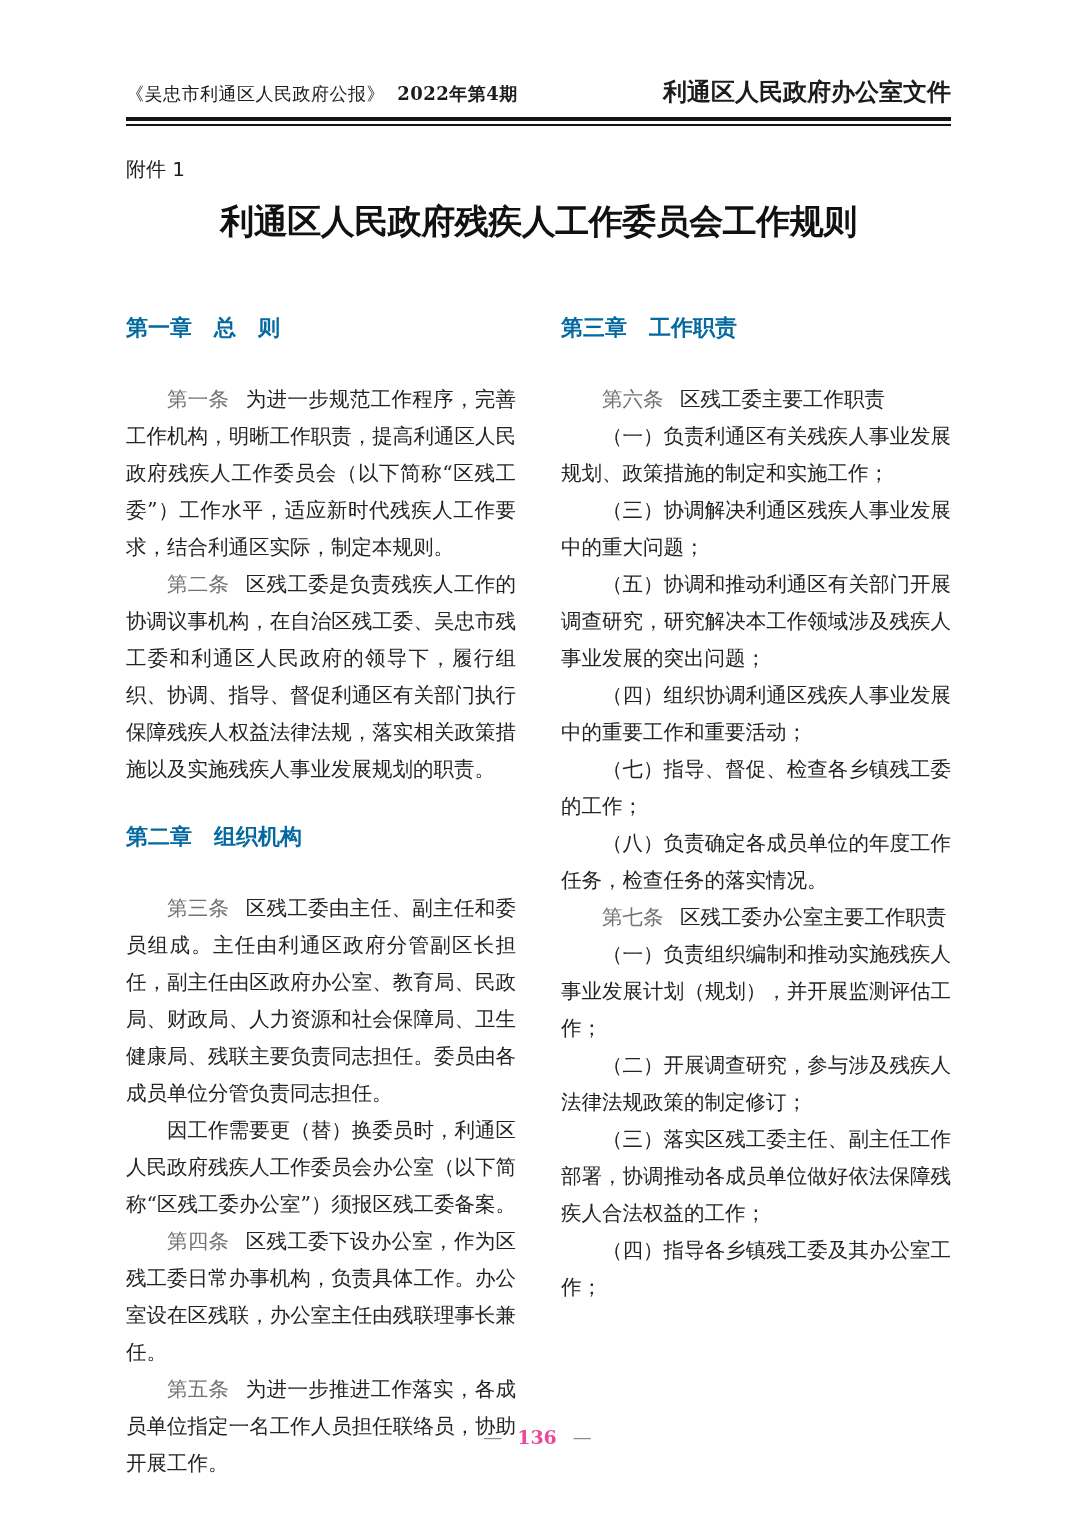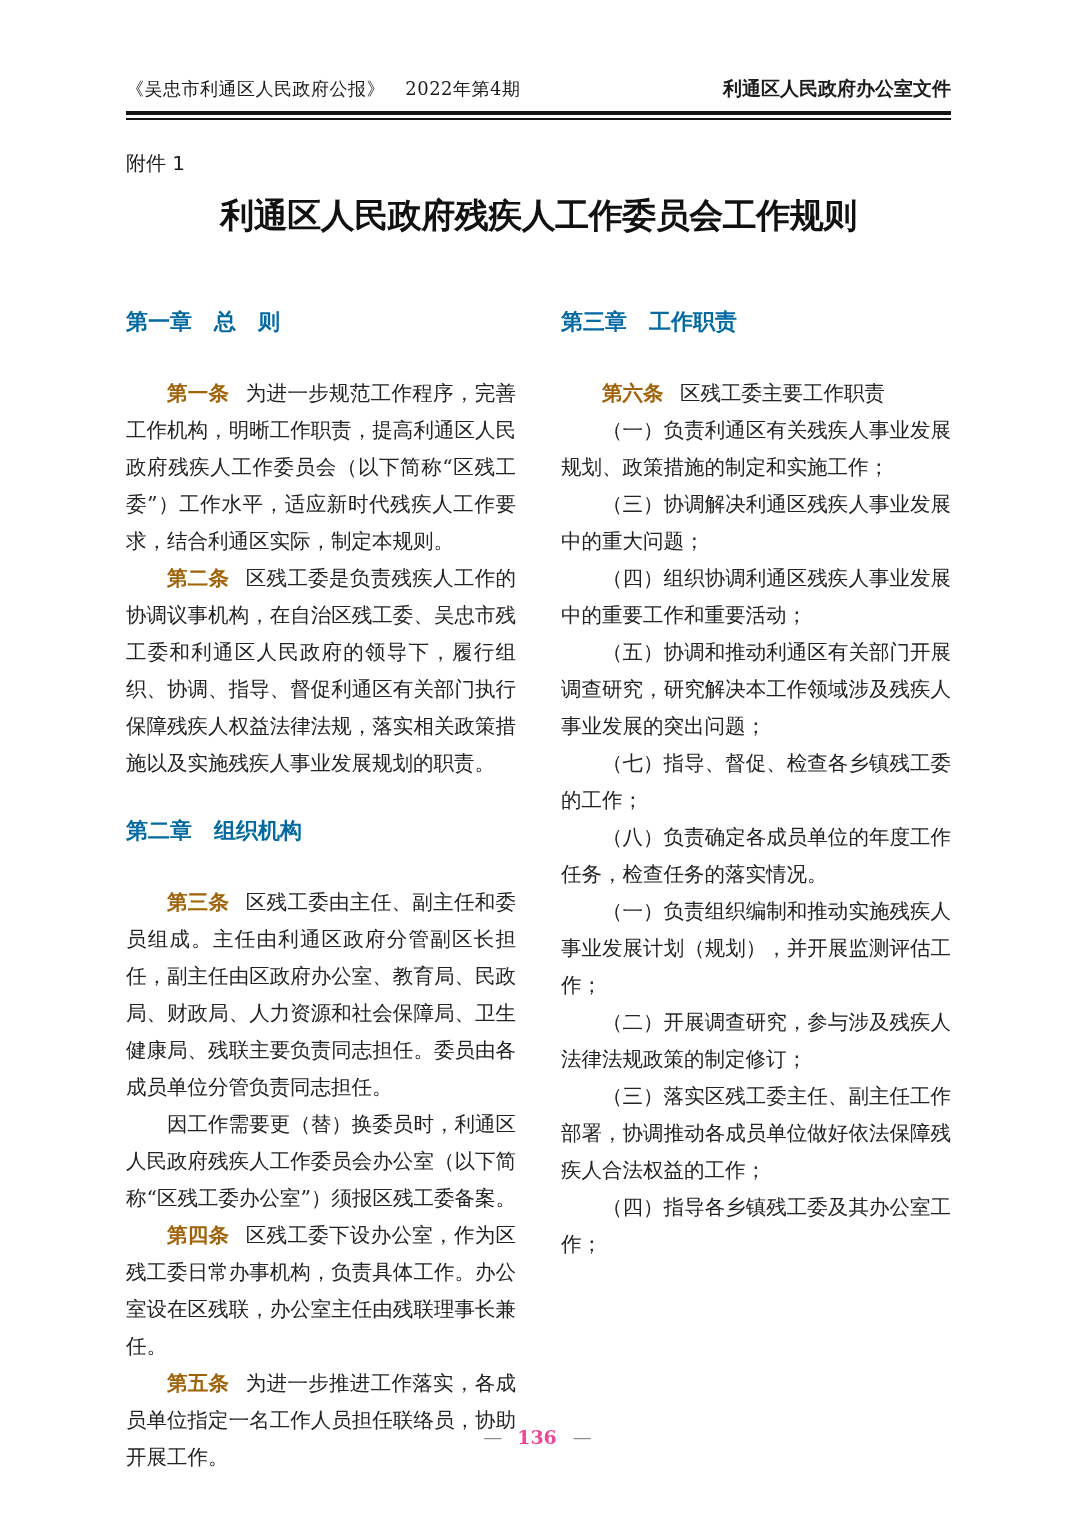--- a/index.html
+++ b/index.html
@@ -26,23 +26,23 @@
     display: flex;
     justify-content: space-between;
     align-items: baseline;
   }
   .head-left {
     font-size: 18px;
     letter-spacing: 0.5px;
     white-space: nowrap;
   }
   .head-left .gazette { font-weight: 400; }
-  .head-left .issue   { font-weight: 400; margin-left: 14px; }
+  .head-left .issue   { font-weight: 700; margin-left: 6px; }
   .head-right {
-    font-size: 19px;
+    font-size: 24px;
     font-weight: 700;
     font-family: "DejaVu Sans", "Liberation Sans", sans-serif;
     white-space: nowrap;
   }
   .double-rule {
     margin-top: 9px;
     height: 3px;
     border-top: 4px solid #151515;
     border-bottom: 2px solid #151515;
   }
@@ -83,23 +83,23 @@
   .col .chapter:first-child { margin-top: 4px; }
   .para {
     margin: 0;
     font-size: 20.5px;
     line-height: 37px;
     text-align: justify;
     text-indent: 2em;
     color: #232323;
   }
   .lead {
-    font-weight: 700;
+    font-weight: 400;
     font-family: "DejaVu Sans", "Liberation Sans", sans-serif;
-    color: #a16207;
+    color: #737373;
     margin-right: 0.8em;
   }
   
   .footer {
     position: absolute;
     left: 0;
     right: 0;
     bottom: 72px;
     text-align: center;
     font-size: 19px;
@@ -144,24 +144,25 @@
           <p class="para"><span class="lead">第三条</span>区残工委由主任、副主任和委员组成。主任由利通区政府分管副区长担任，副主任由区政府办公室、教育局、民政局、财政局、人力资源和社会保障局、卫生健康局、残联主要负责同志担任。委员由各成员单位分管负责同志担任。</p>
           <p class="para">因工作需要更（替）换委员时，利通区人民政府残疾人工作委员会办公室（以下简称“区残工委办公室”）须报区残工委备案。</p>
           <p class="para"><span class="lead">第四条</span>区残工委下设办公室，作为区残工委日常办事机构，负责具体工作。办公室设在区残联，办公室主任由残联理事长兼任。</p>
           <p class="para"><span class="lead">第五条</span>为进一步推进工作落实，各成员单位指定一名工作人员担任联络员，协助开展工作。</p>
         </div>
       <div class="col">
           <h2 class="chapter">第三章　工作职责</h2>
           <p class="para"><span class="lead">第六条</span>区残工委主要工作职责</p>
           <p class="para">（一）负责利通区有关残疾人事业发展规划、政策措施的制定和实施工作；</p>
           <p class="para">（三）协调解决利通区残疾人事业发展中的重大问题；</p>
+          <p class="para">（五）协调和推动利通区有关部门开展调查研究，研究解决本工作领域涉及残疾人事业发展的突出问题；</p>
           <p class="para">（四）组织协调利通区残疾人事业发展中的重要工作和重要活动；</p>
-          <p class="para">（五）协调和推动利通区有关部门开展调查研究，研究解决本工作领域涉及残疾人事业发展的突出问题；</p>
           <p class="para">（七）指导、督促、检查各乡镇残工委的工作；</p>
           <p class="para">（八）负责确定各成员单位的年度工作任务，检查任务的落实情况。</p>
+          <p class="para"><span class="lead">第七条</span>区残工委办公室主要工作职责</p>
           <p class="para">（一）负责组织编制和推动实施残疾人事业发展计划（规划），并开展监测评估工作；</p>
           <p class="para">（二）开展调查研究，参与涉及残疾人法律法规政策的制定修订；</p>
           <p class="para">（三）落实区残工委主任、副主任工作部署，协调推动各成员单位做好依法保障残疾人合法权益的工作；</p>
           <p class="para">（四）指导各乡镇残工委及其办公室工作；</p>
         </div>
     </div>
 
   </div>
 
   <div class="footer">

